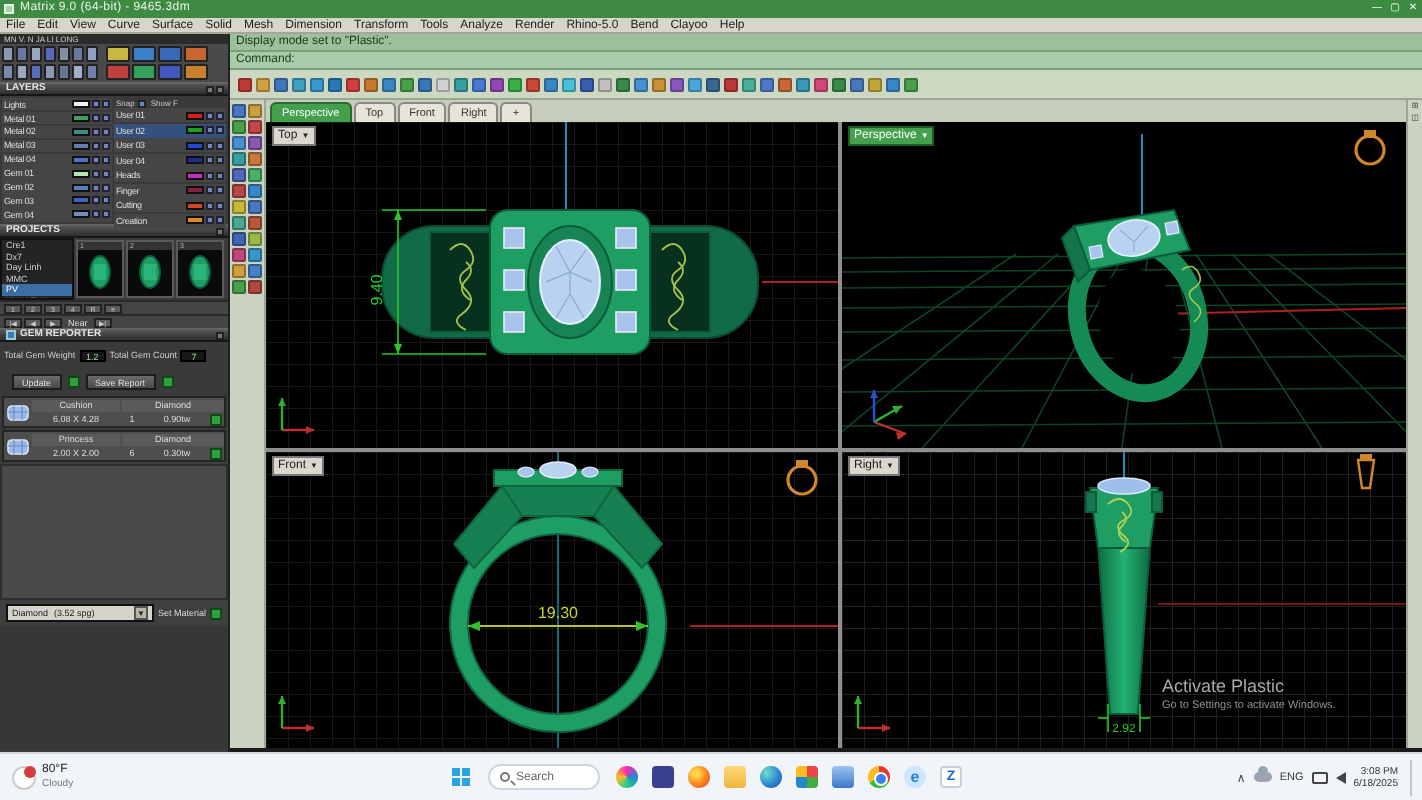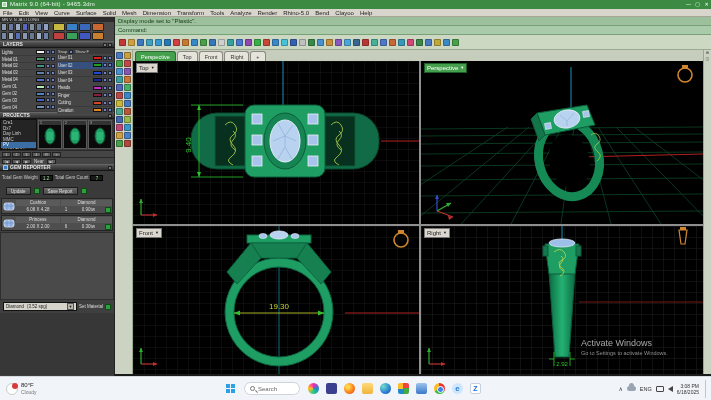--- a/index.html
+++ b/index.html
@@ -761,21 +761,21 @@
           <path d="M258,4 h8 l-2,14 h-4 z"></path>
             <rect x="259" y="1" width="6" height="3" fill="#d0862e" stroke="none"></rect>
         </g>
         <g stroke-width="1.2">
           <line x1="8" y1="138" x2="24" y2="138" stroke="#c03030"></line>
             <path d="M24,138 l-4,-2 v4 z" fill="#c03030"></path>
           <line x1="8" y1="138" x2="8" y2="122" stroke="#30b030"></line>
             <path d="M8,122 l-2,4 h4 z" fill="#30b030"></path>
         </g>
       </svg>
-      <div class="wm1">Activate Windows</div>
+      <div class="wm1">Activate Plastic</div>
       <div class="wm2">Go to Settings to activate Windows.</div>
     </div>
   </div>
 
   <div class="botstrip"></div>
 
   <div class="taskbar">
     <div class="weather">
       <span class="wico"></span>
       <span class="wtxt">

